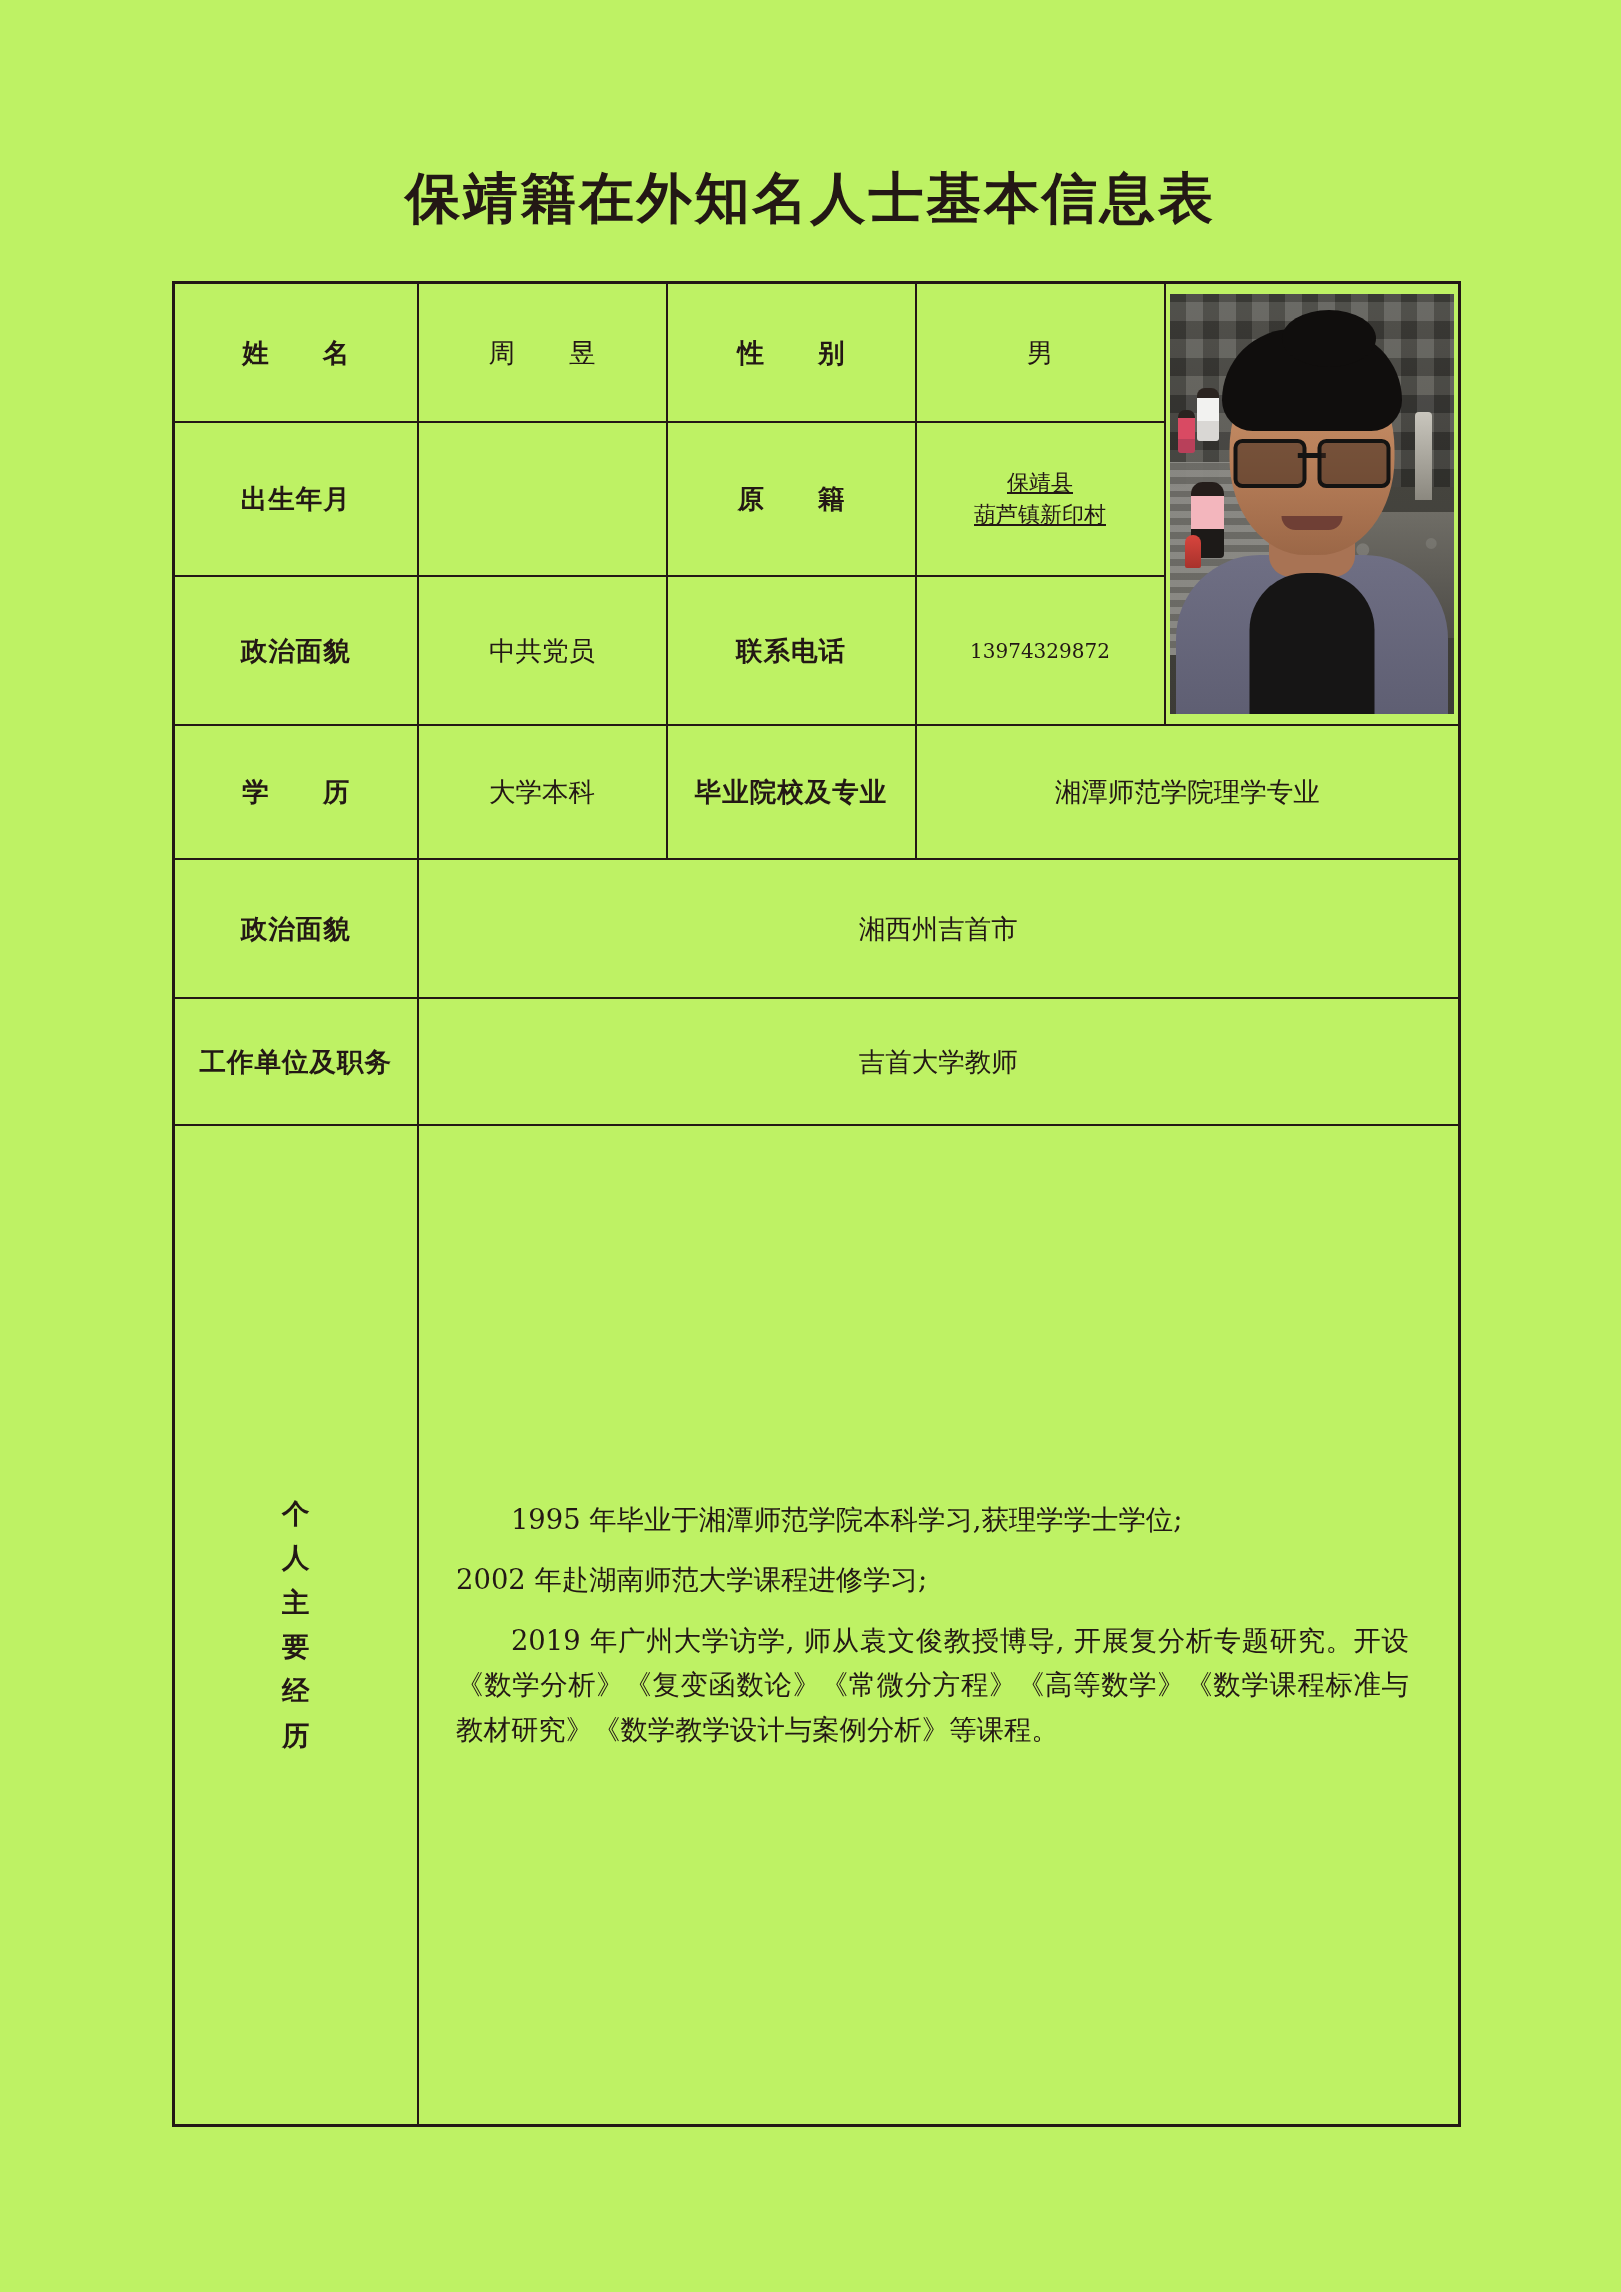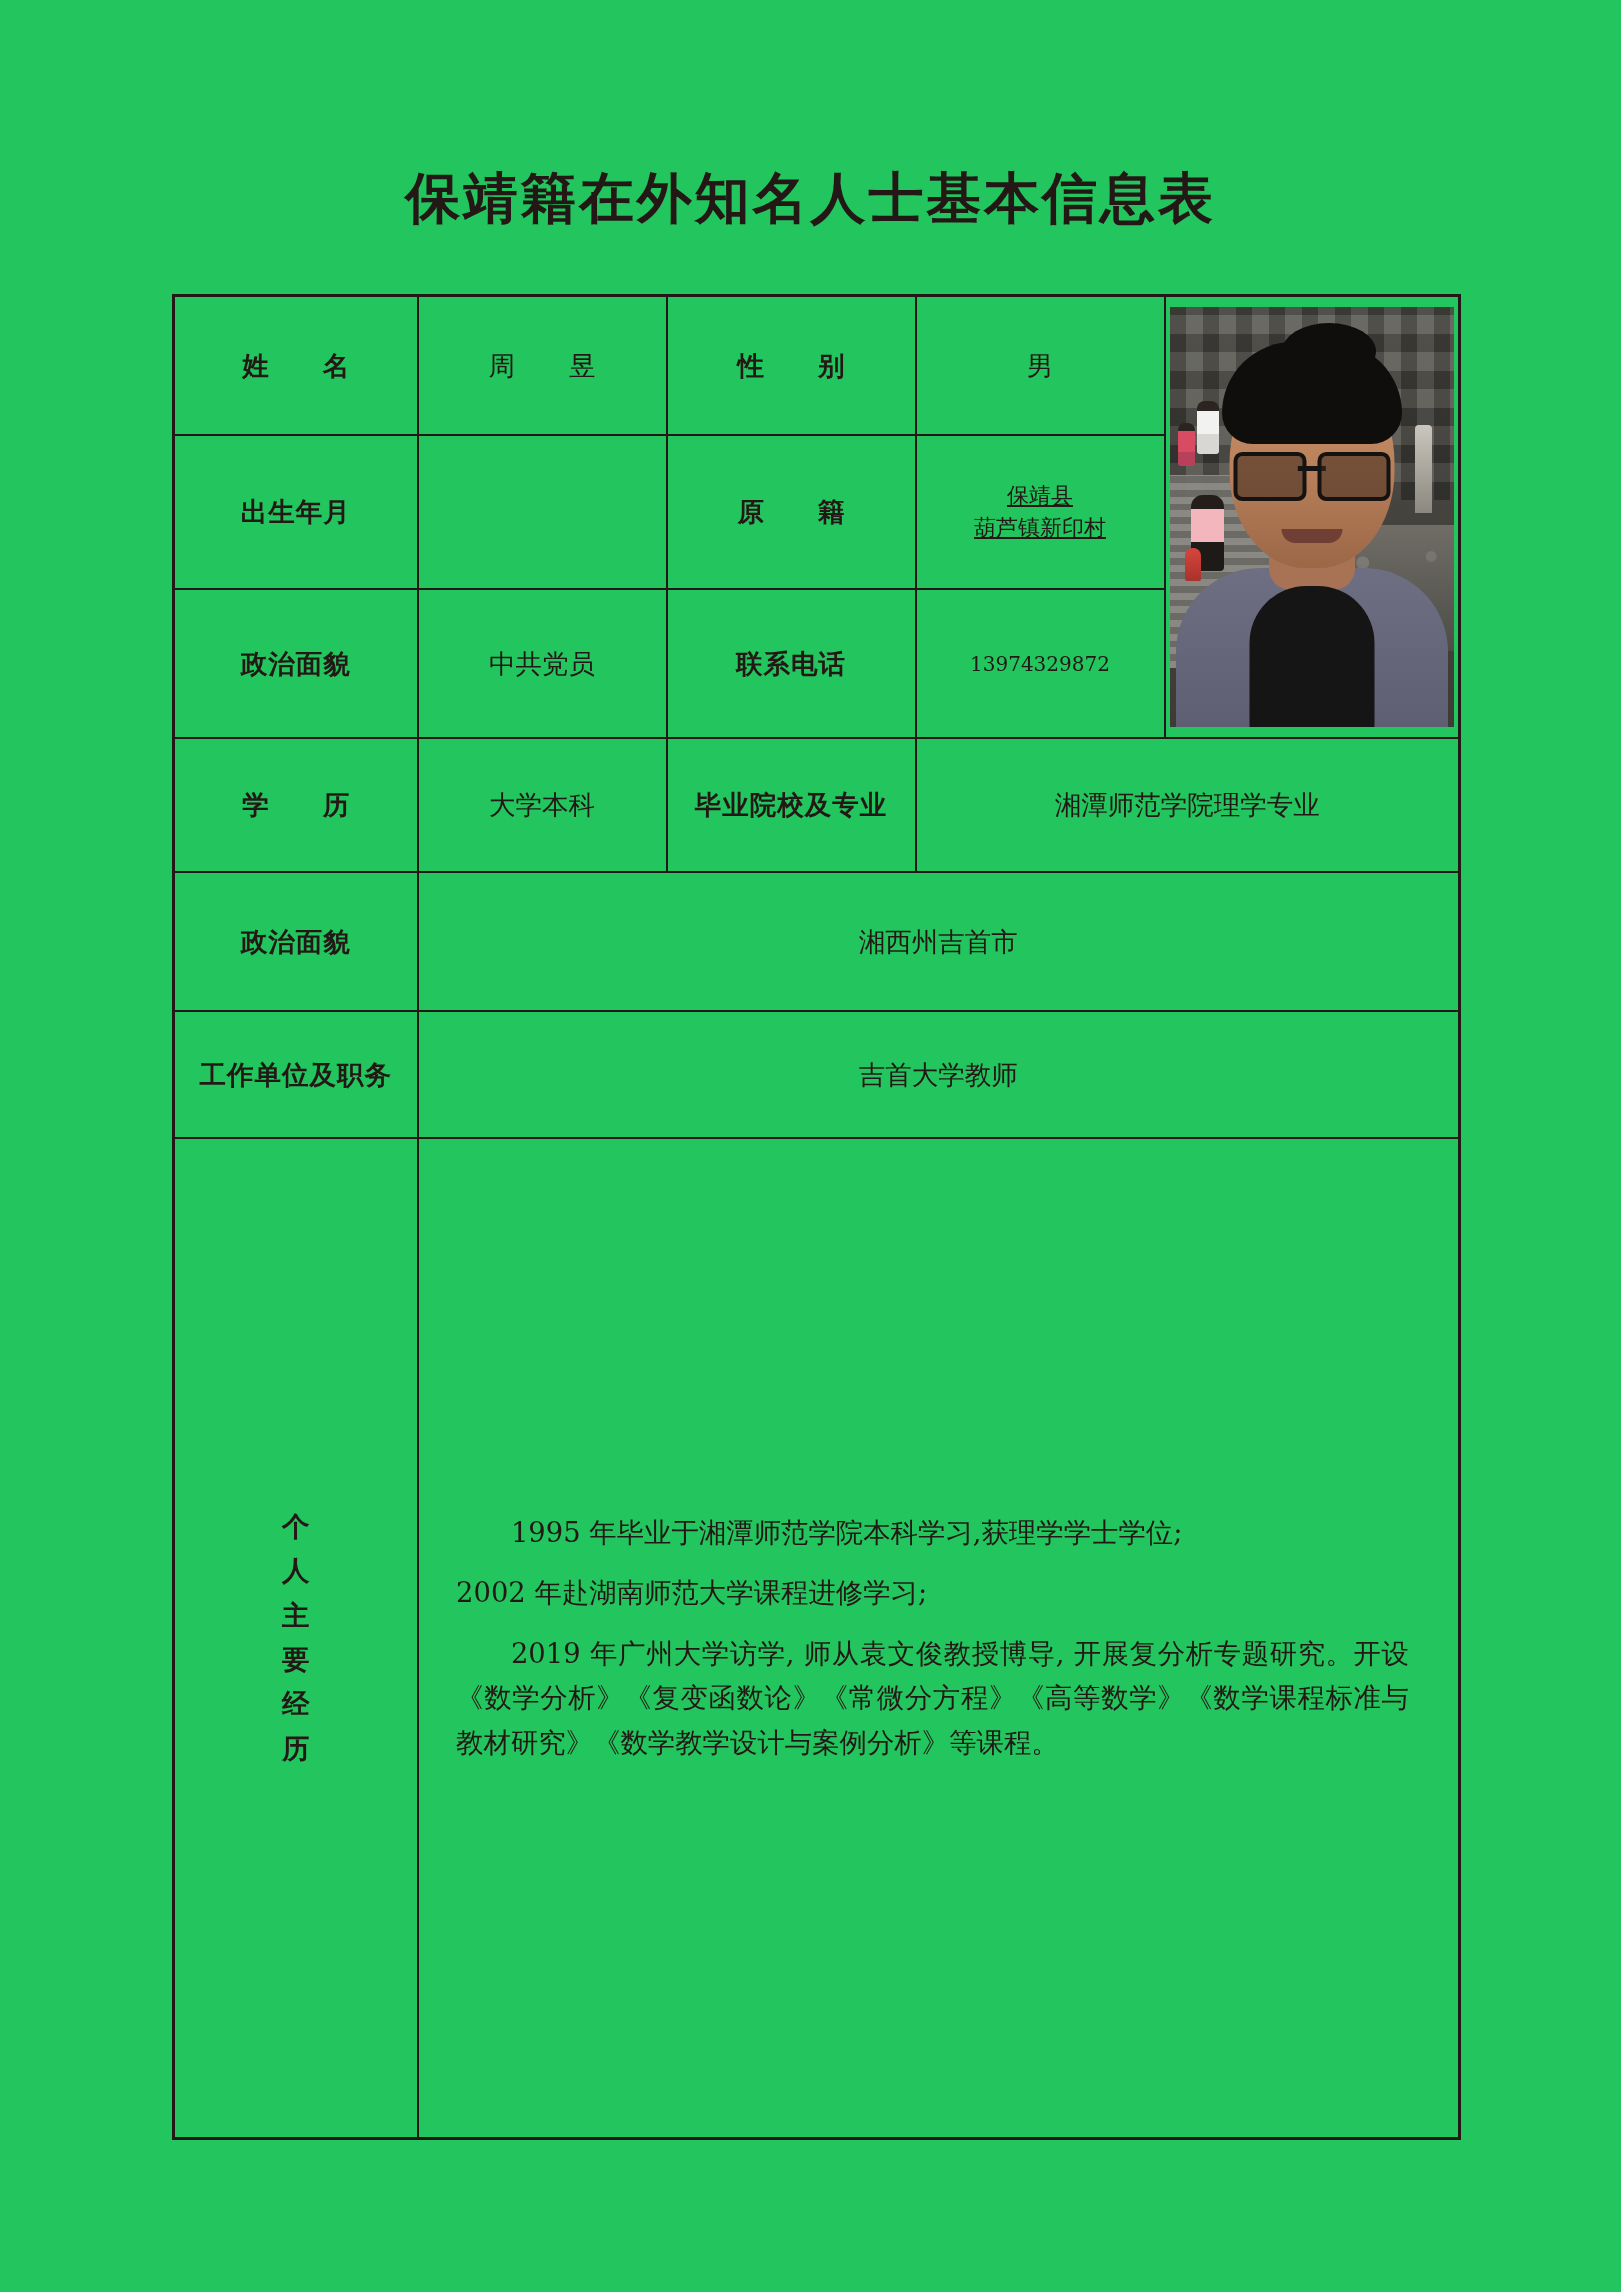--- a/index.html
+++ b/index.html
@@ -12,21 +12,21 @@
     height: 2293px;
     position: relative;
     font-family: "DejaVu Serif", "Liberation Serif", serif;
     color: #231815;
     overflow: hidden;
   }
 
   .page {
     position: absolute;
     inset: 0;
-    background: #22c55e;
+    background: #bef264;
   }
 
   
   .doc-title {
     position: absolute;
     left: 0;
     top: 165px;
     width: 1621px;
     text-align: center;
     font-size: 55px;
@@ -34,21 +34,21 @@
     letter-spacing: 2.9px;
     color: #231815;
     font-family: "DejaVu Serif", "Liberation Serif", serif;
     line-height: 1.2;
   }
 
   
   .info-table {
     position: absolute;
     left: 172px;
-    top: 294px;
+    top: 281px;
     width: 1286px;
     border-collapse: collapse;
     table-layout: fixed;
   }
   .info-table td {
     border: 2px solid #231815;
     padding: 0;
     vertical-align: middle;
     text-align: center;
     color: #231815;

